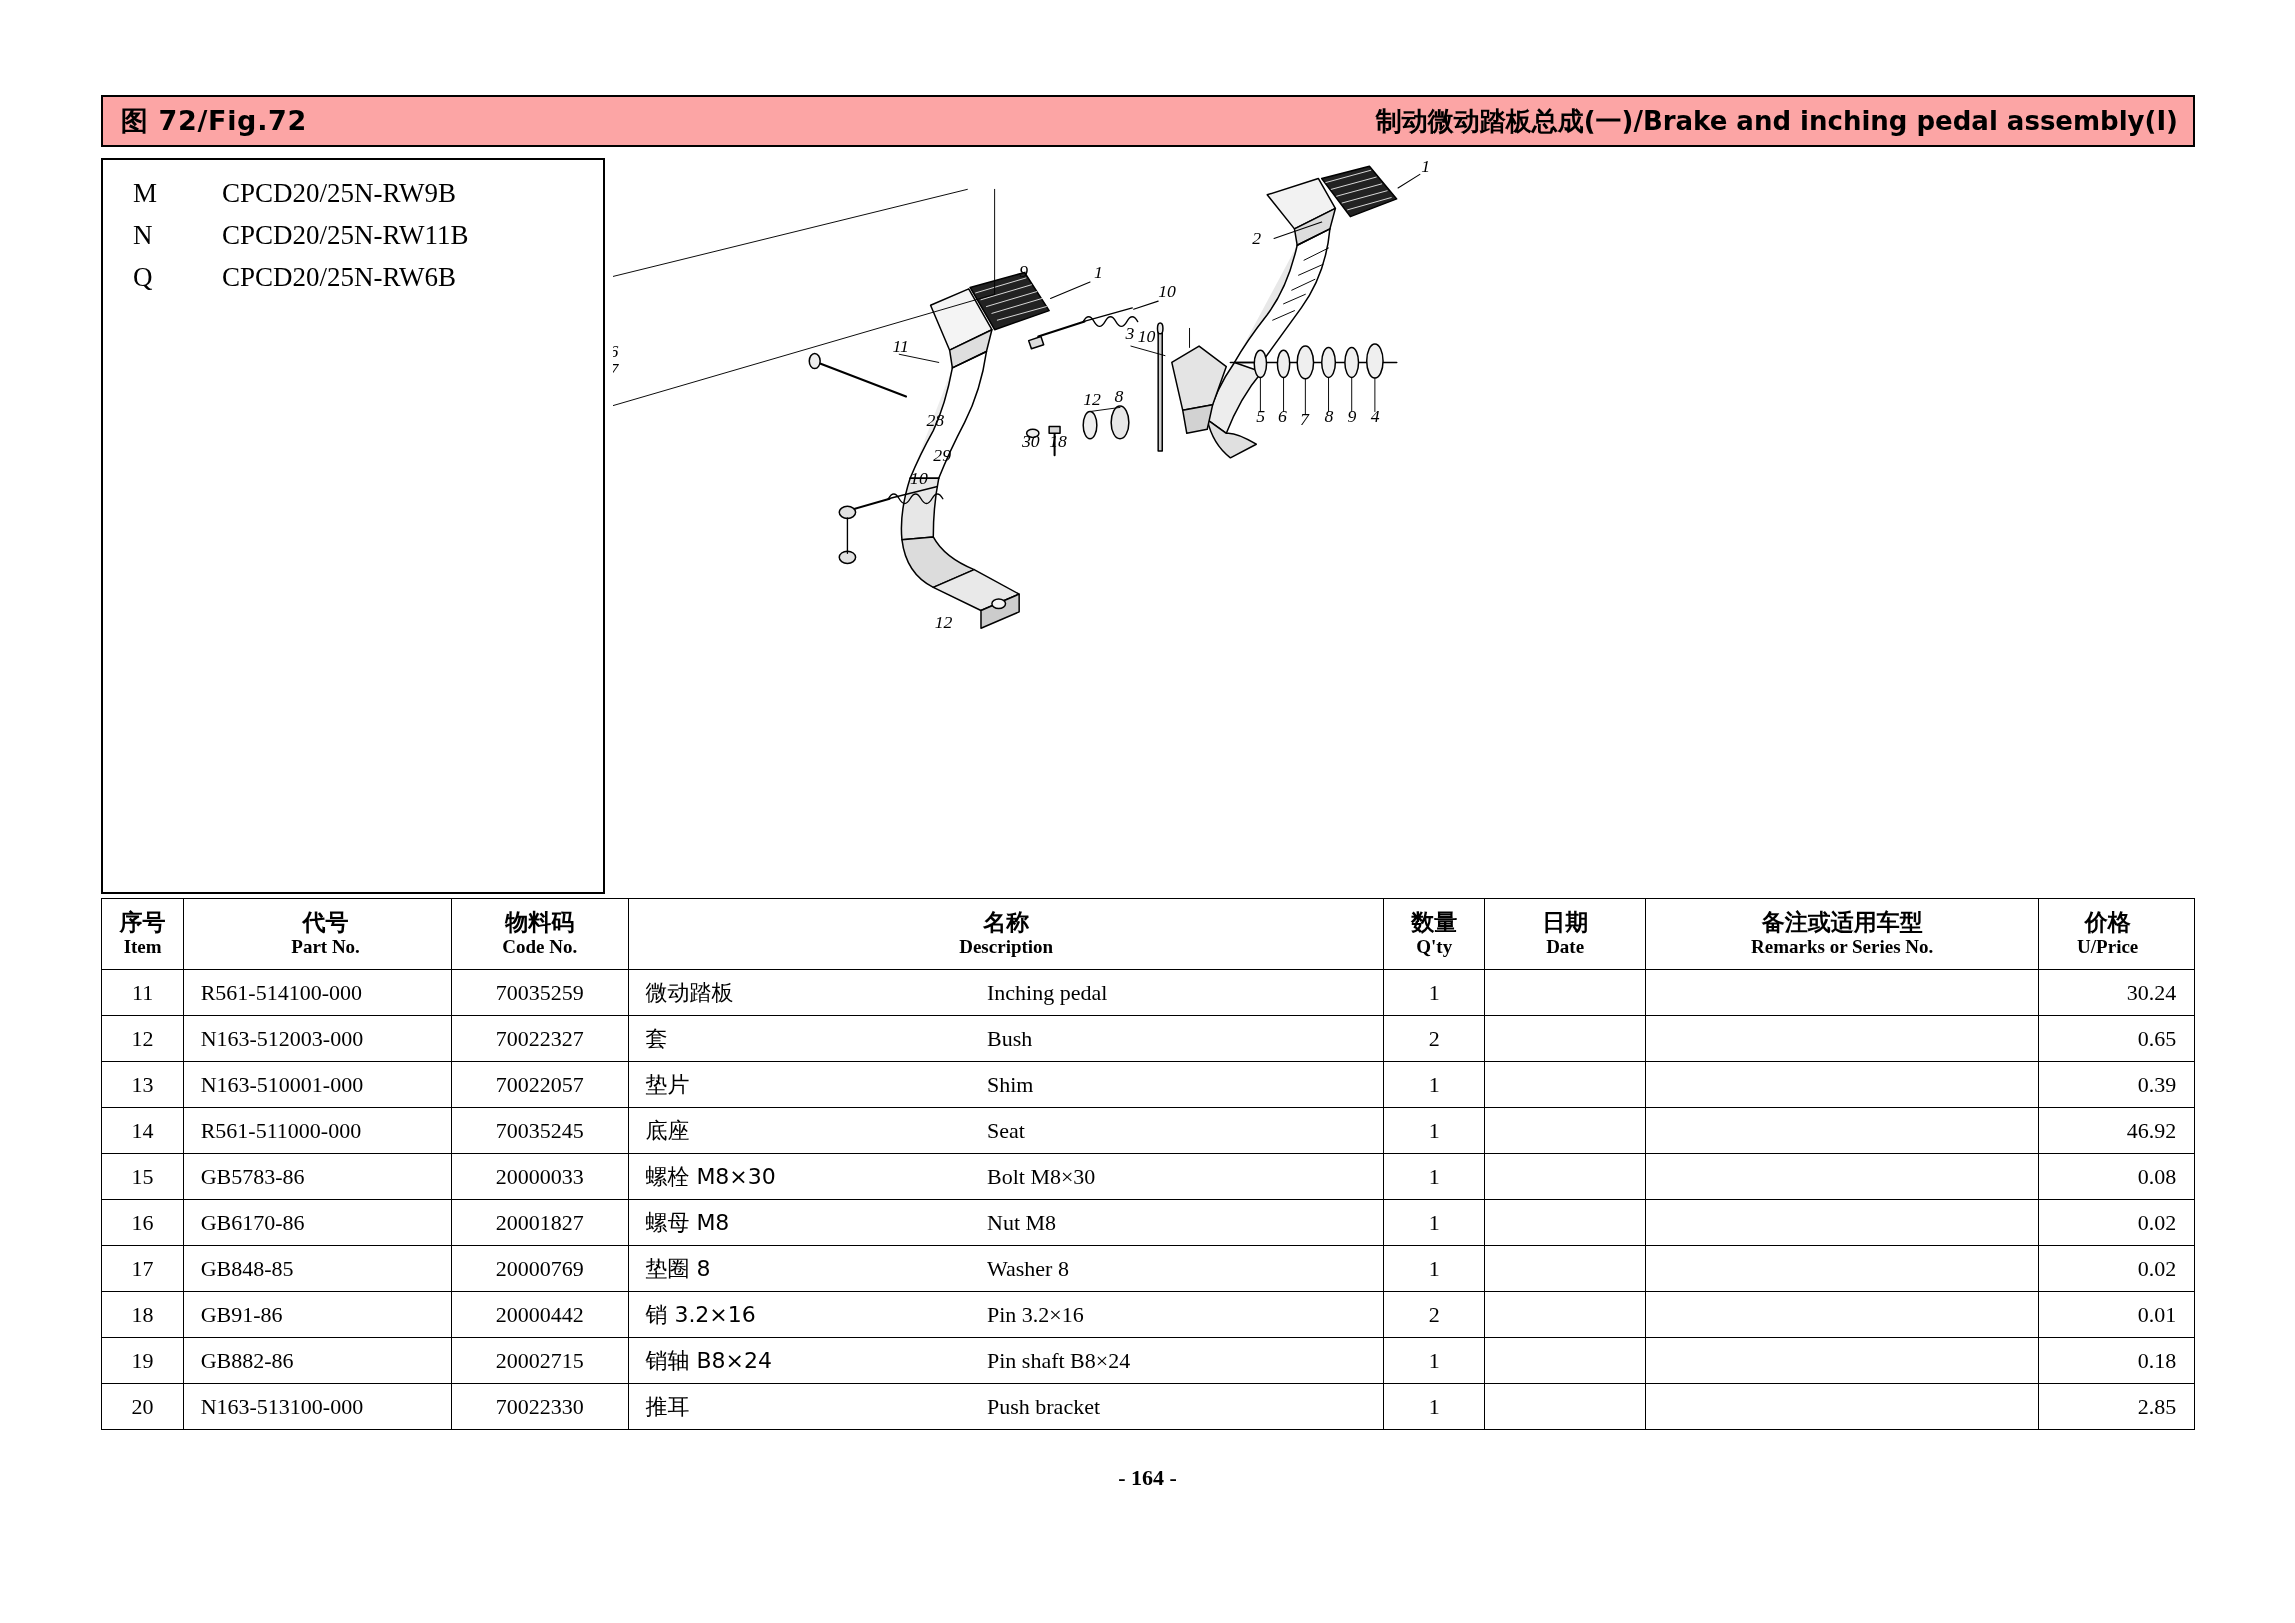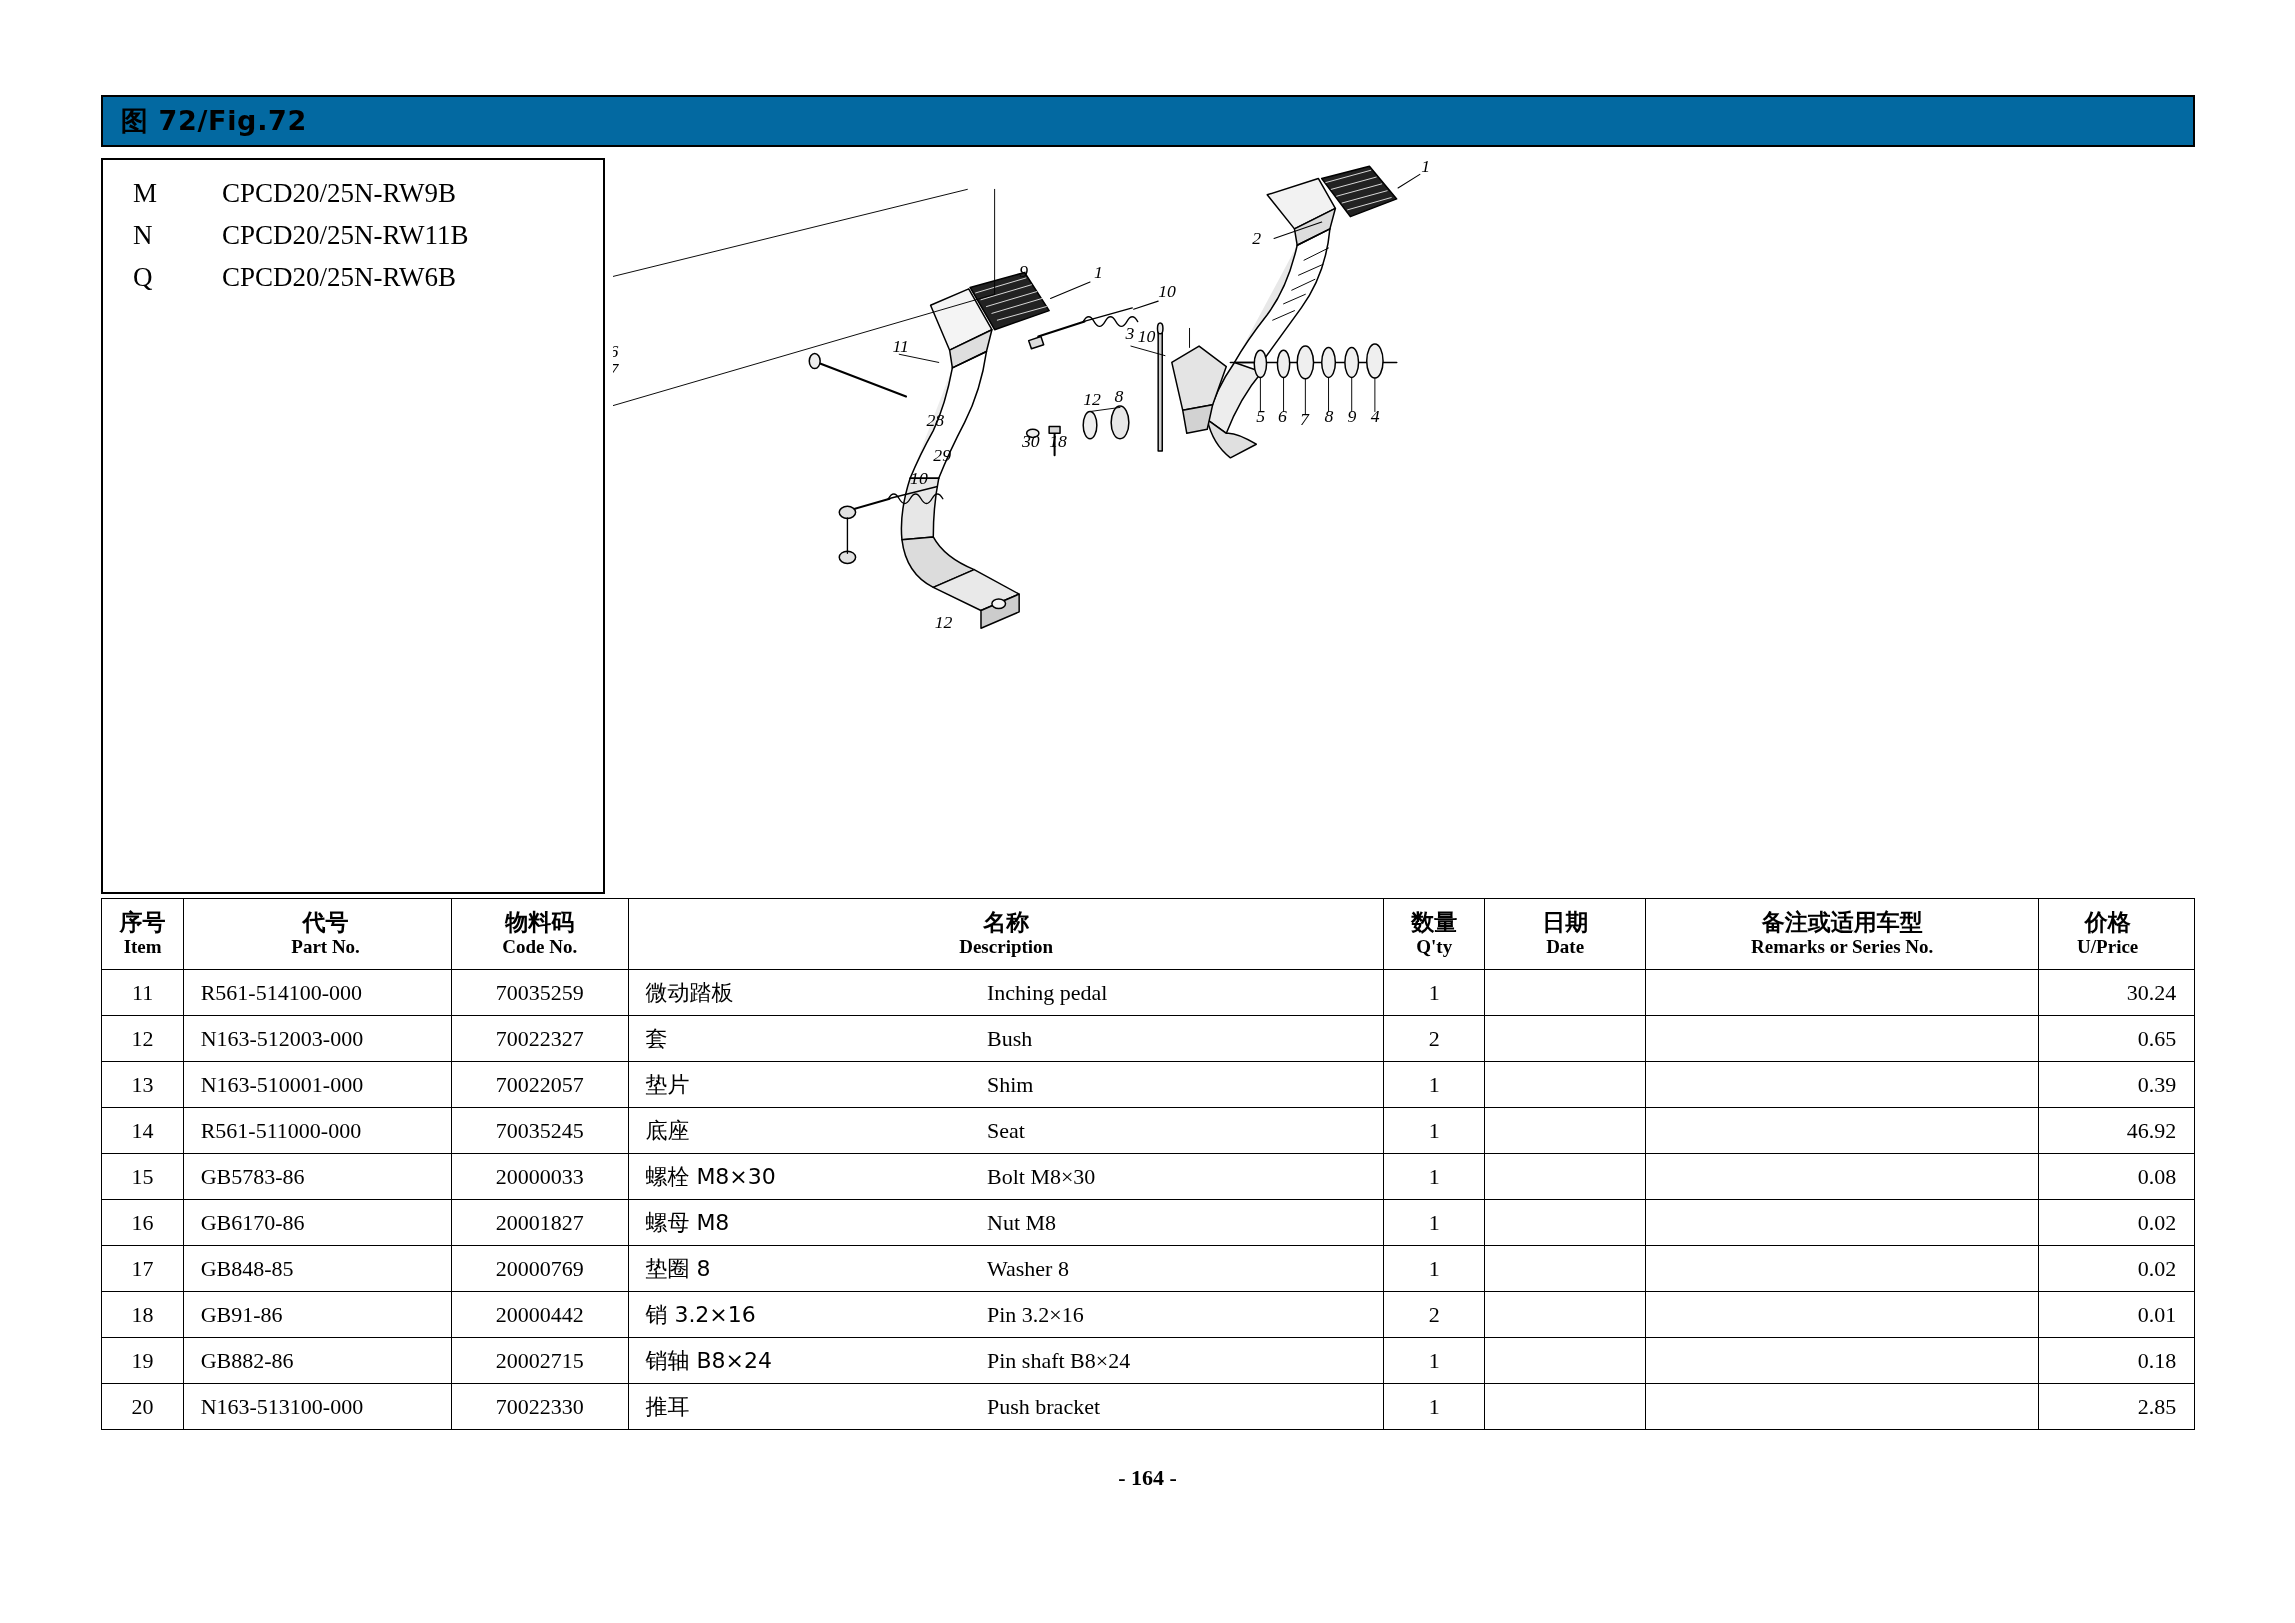--- a/index.html
+++ b/index.html
@@ -21,21 +21,21 @@
     box-sizing: border-box;
     padding: 0;
   }
   
   .header {
     position: absolute;
     left: 101px;
     top: 95px;
     width: 2094px;
     height: 52px;
-    background: #0369a1;
+    background: #fca5a5;
     border: 2px solid #000;
     box-sizing: border-box;
     display: flex;
     align-items: center;
     justify-content: space-between;
   }
   .header .fig-label {
     font-size: 27px;
     font-weight: bold;
     padding-left: 17.7px;
@@ -156,20 +156,21 @@
   }
   .cn { font-family: "DejaVu Sans", "Liberation Sans", sans-serif; }
 </style>
 </head>
 <body>
 
 <div class="page">
 
   <div class="header">
     <div class="fig-label cn">图  72/Fig.72</div>
+    <div class="fig-title cn">制动微动踏板总成(一)/Brake and inching pedal assembly(Ⅰ)</div>
   </div>
 
   <div class="models-box">
     <table>
       <tbody>
         <tr>
           <td class="code">M</td>
           <td class="name">CPCD20/25N-RW9B</td>
         </tr>
         <tr>

